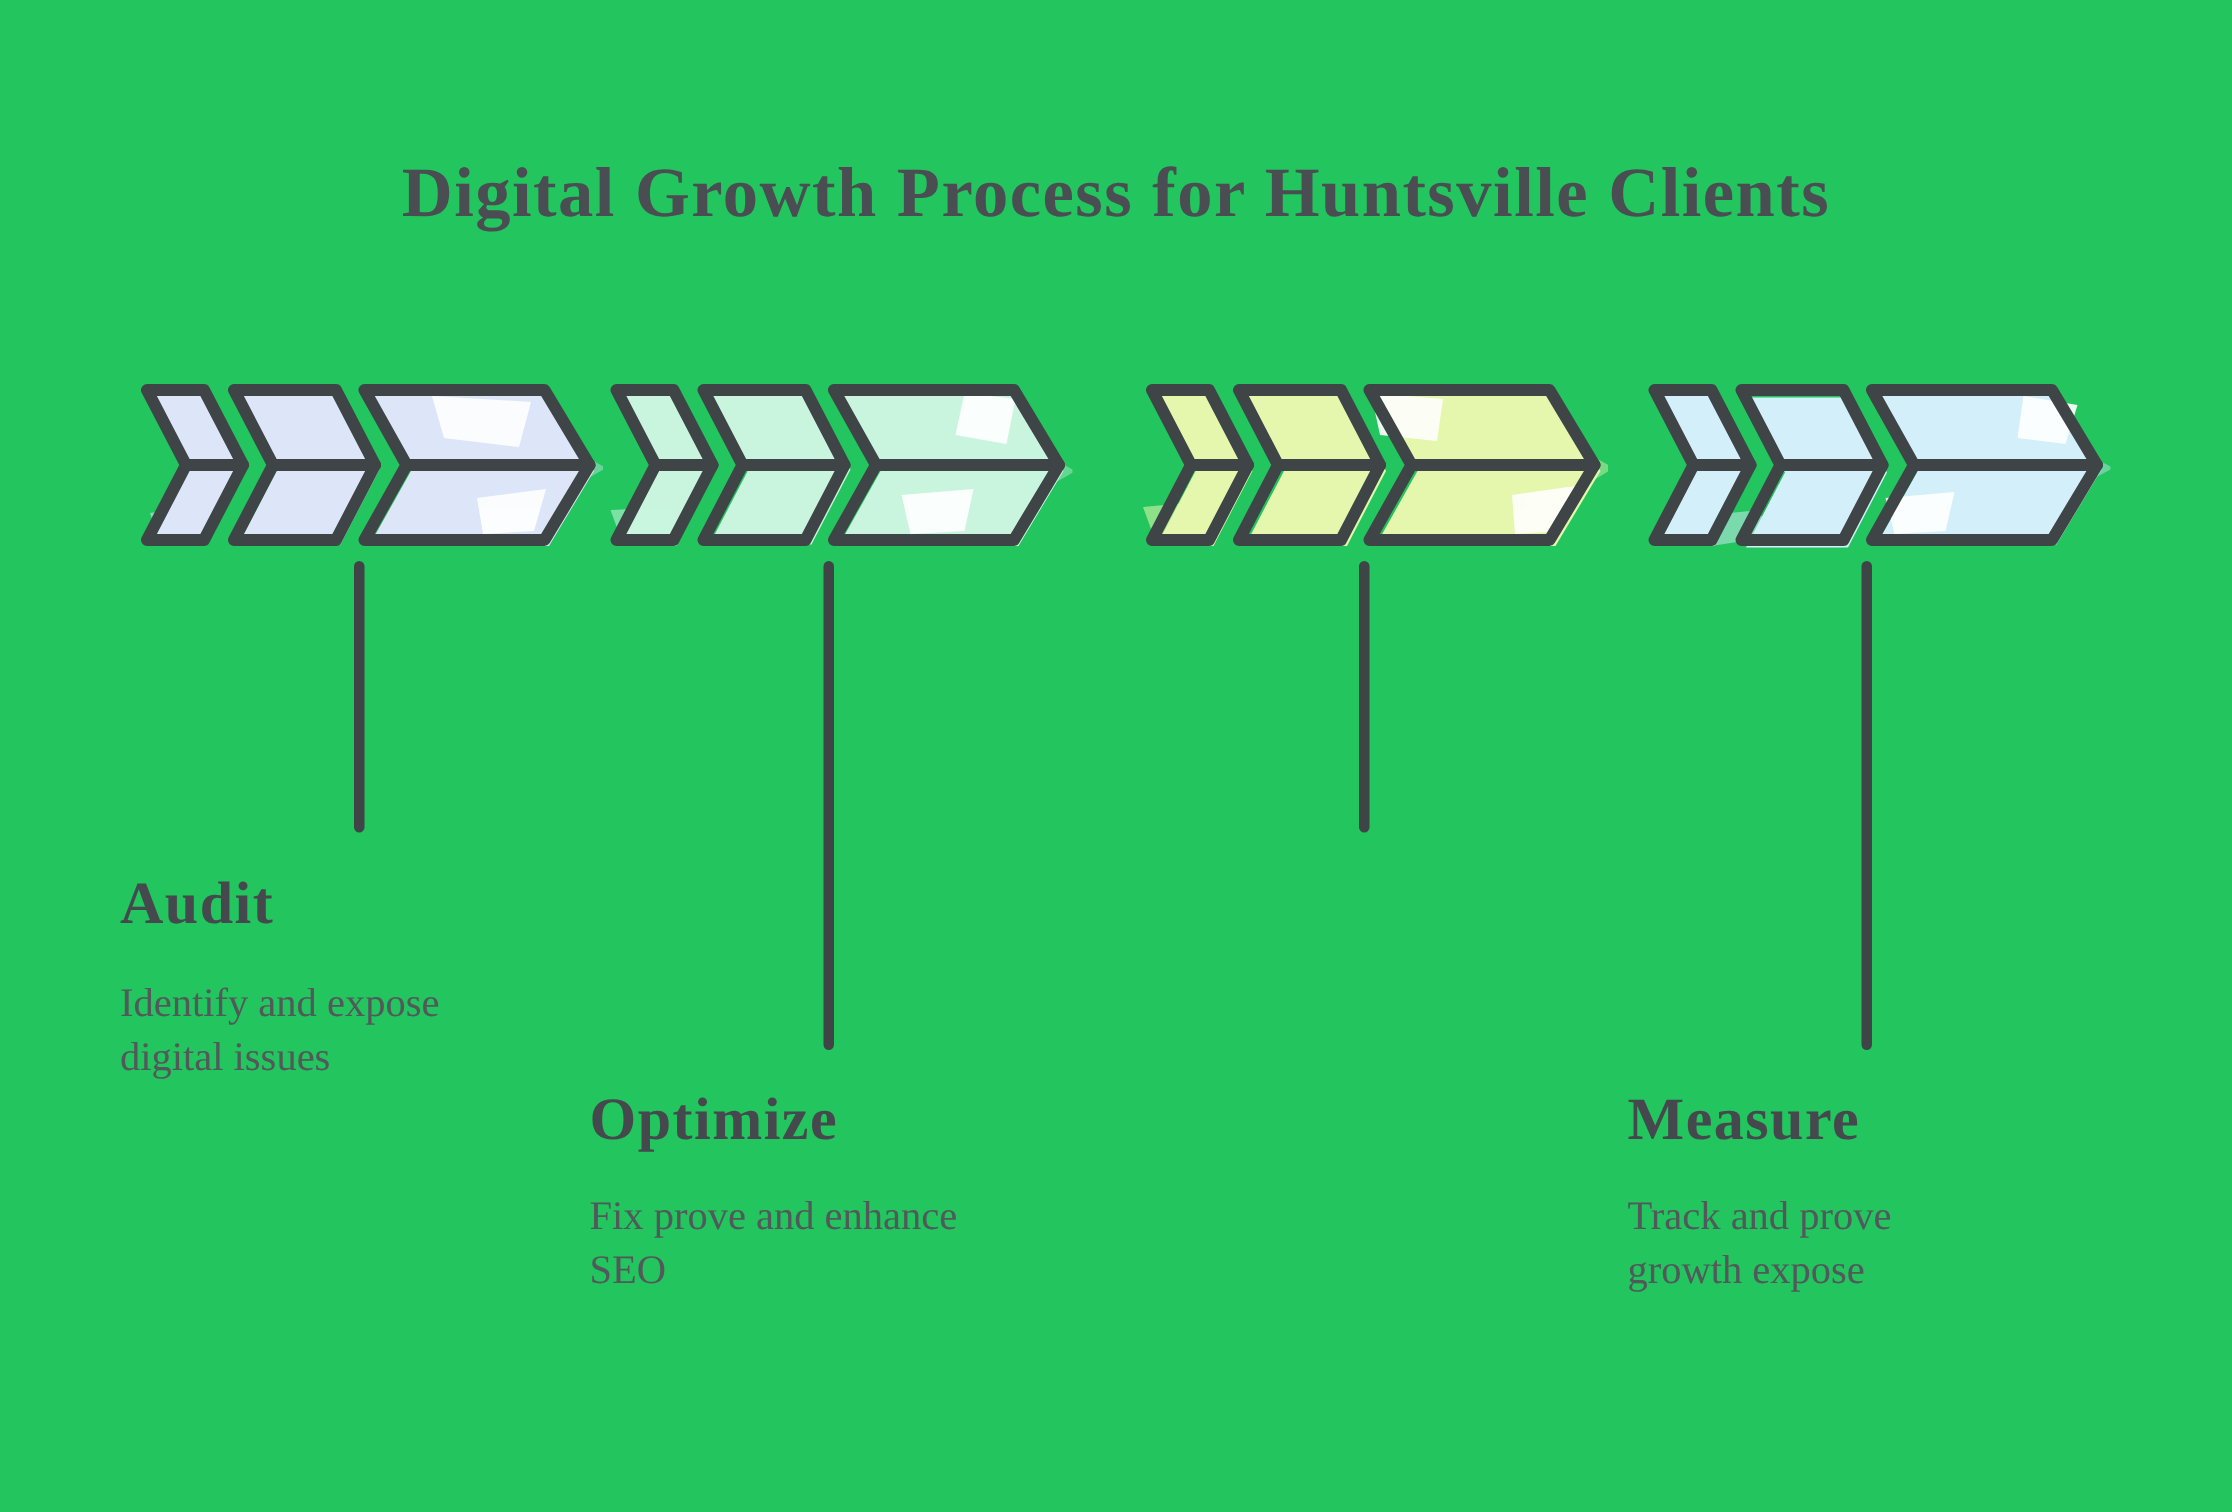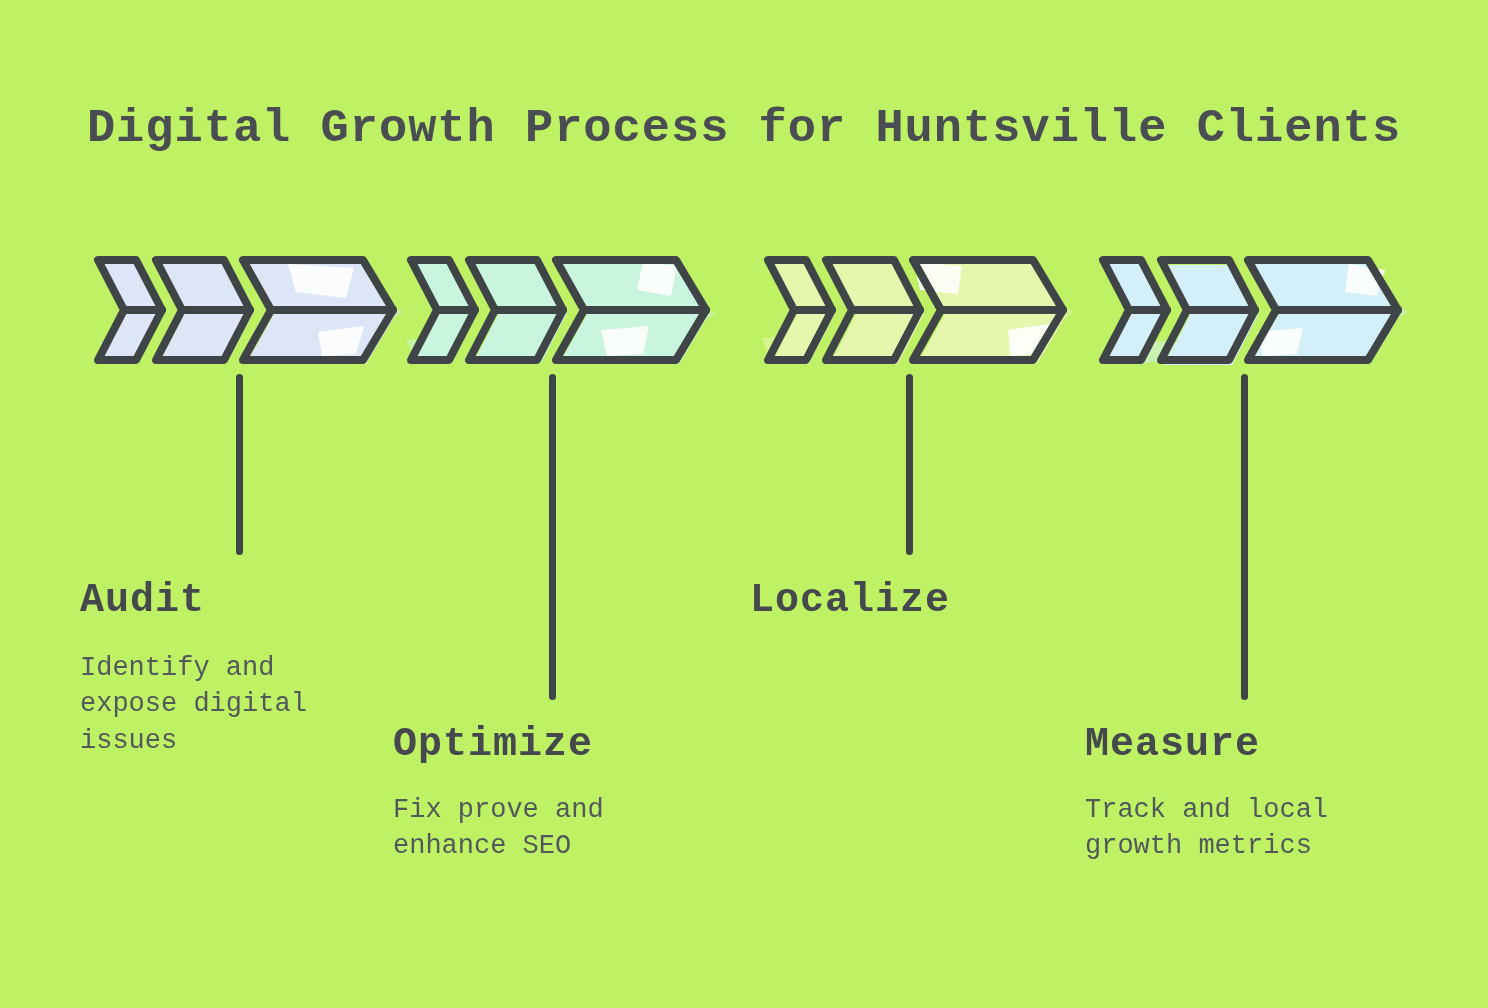--- a/index.html
+++ b/index.html
@@ -1,22 +1,22 @@
 <!DOCTYPE html>
 <html><head>
 <meta charset="utf-8">
 <style>
   html, body { margin: 0; padding: 0; background: #ffffff; }
   .canvas {
     position: relative;
     width: 1488px;
     height: 1008px;
-    background: #bef264;
+    background: #22c55e;
     overflow: hidden;
-    font-family: Liberation Mono, monospace;
+    font-family: Liberation Serif, serif;
   }
   .title {
     position: absolute;
     top: 102px;
     left: 0;
     width: 100%;
     text-align: center;
     font-size: 47px;
     font-weight: 700;
     letter-spacing: 1px;
@@ -165,21 +165,20 @@
       <g class="outlines">
         <path d="M6,6 H44 L70,56 L44,106 H6 L32,56 Z"></path>
         <path d="M32,56 H70"></path>
         <path d="M64,6 H132 L158,56 L132,106 H64 L90,56 Z"></path>
         <path d="M90,56 H158"></path>
         <path d="M151,6 H271 L301,56 L271,106 H151 L179,56 Z"></path>
         <path d="M179,56 H301"></path>
       </g>
     </svg>
     <div class="connector"></div>
-    <div class="stage-label">Localize</div>
   </div>
 
   <div class="stage stage-4 stage-long">
     <svg class="chevrons" viewBox="0 0 310 112" width="310" height="112">
       <g fill="#d3effa">
         <path d="M6,6 H44 L70,56 L44,106 H6 L32,56 Z" transform="translate(2,4)"></path>
         <path d="M64,6 H132 L158,56 L132,106 H64 L90,56 Z" transform="translate(3,5)"></path>
         <path d="M151,6 H271 L301,56 L271,106 H151 L179,56 Z" transform="translate(3,3)"></path>
         <path d="M36,90 L76,86 L82,104 L44,110 Z" opacity="0.5"></path>
         <path d="M266,34 L312,58 L282,74 Z" opacity="0.4"></path>
@@ -193,17 +192,17 @@
         <path d="M32,56 H70"></path>
         <path d="M64,6 H132 L158,56 L132,106 H64 L90,56 Z"></path>
         <path d="M90,56 H158"></path>
         <path d="M151,6 H271 L301,56 L271,106 H151 L179,56 Z"></path>
         <path d="M179,56 H301"></path>
       </g>
     </svg>
     <div class="connector"></div>
     <div class="stage-label">Measure</div>
     <div class="stage-desc">
-      <span class="inner">Track and local growth metrics</span>
+      <span class="inner">Track and prove growth expose</span>
     </div>
   </div>
 
 </div>
 
 </body></html>

